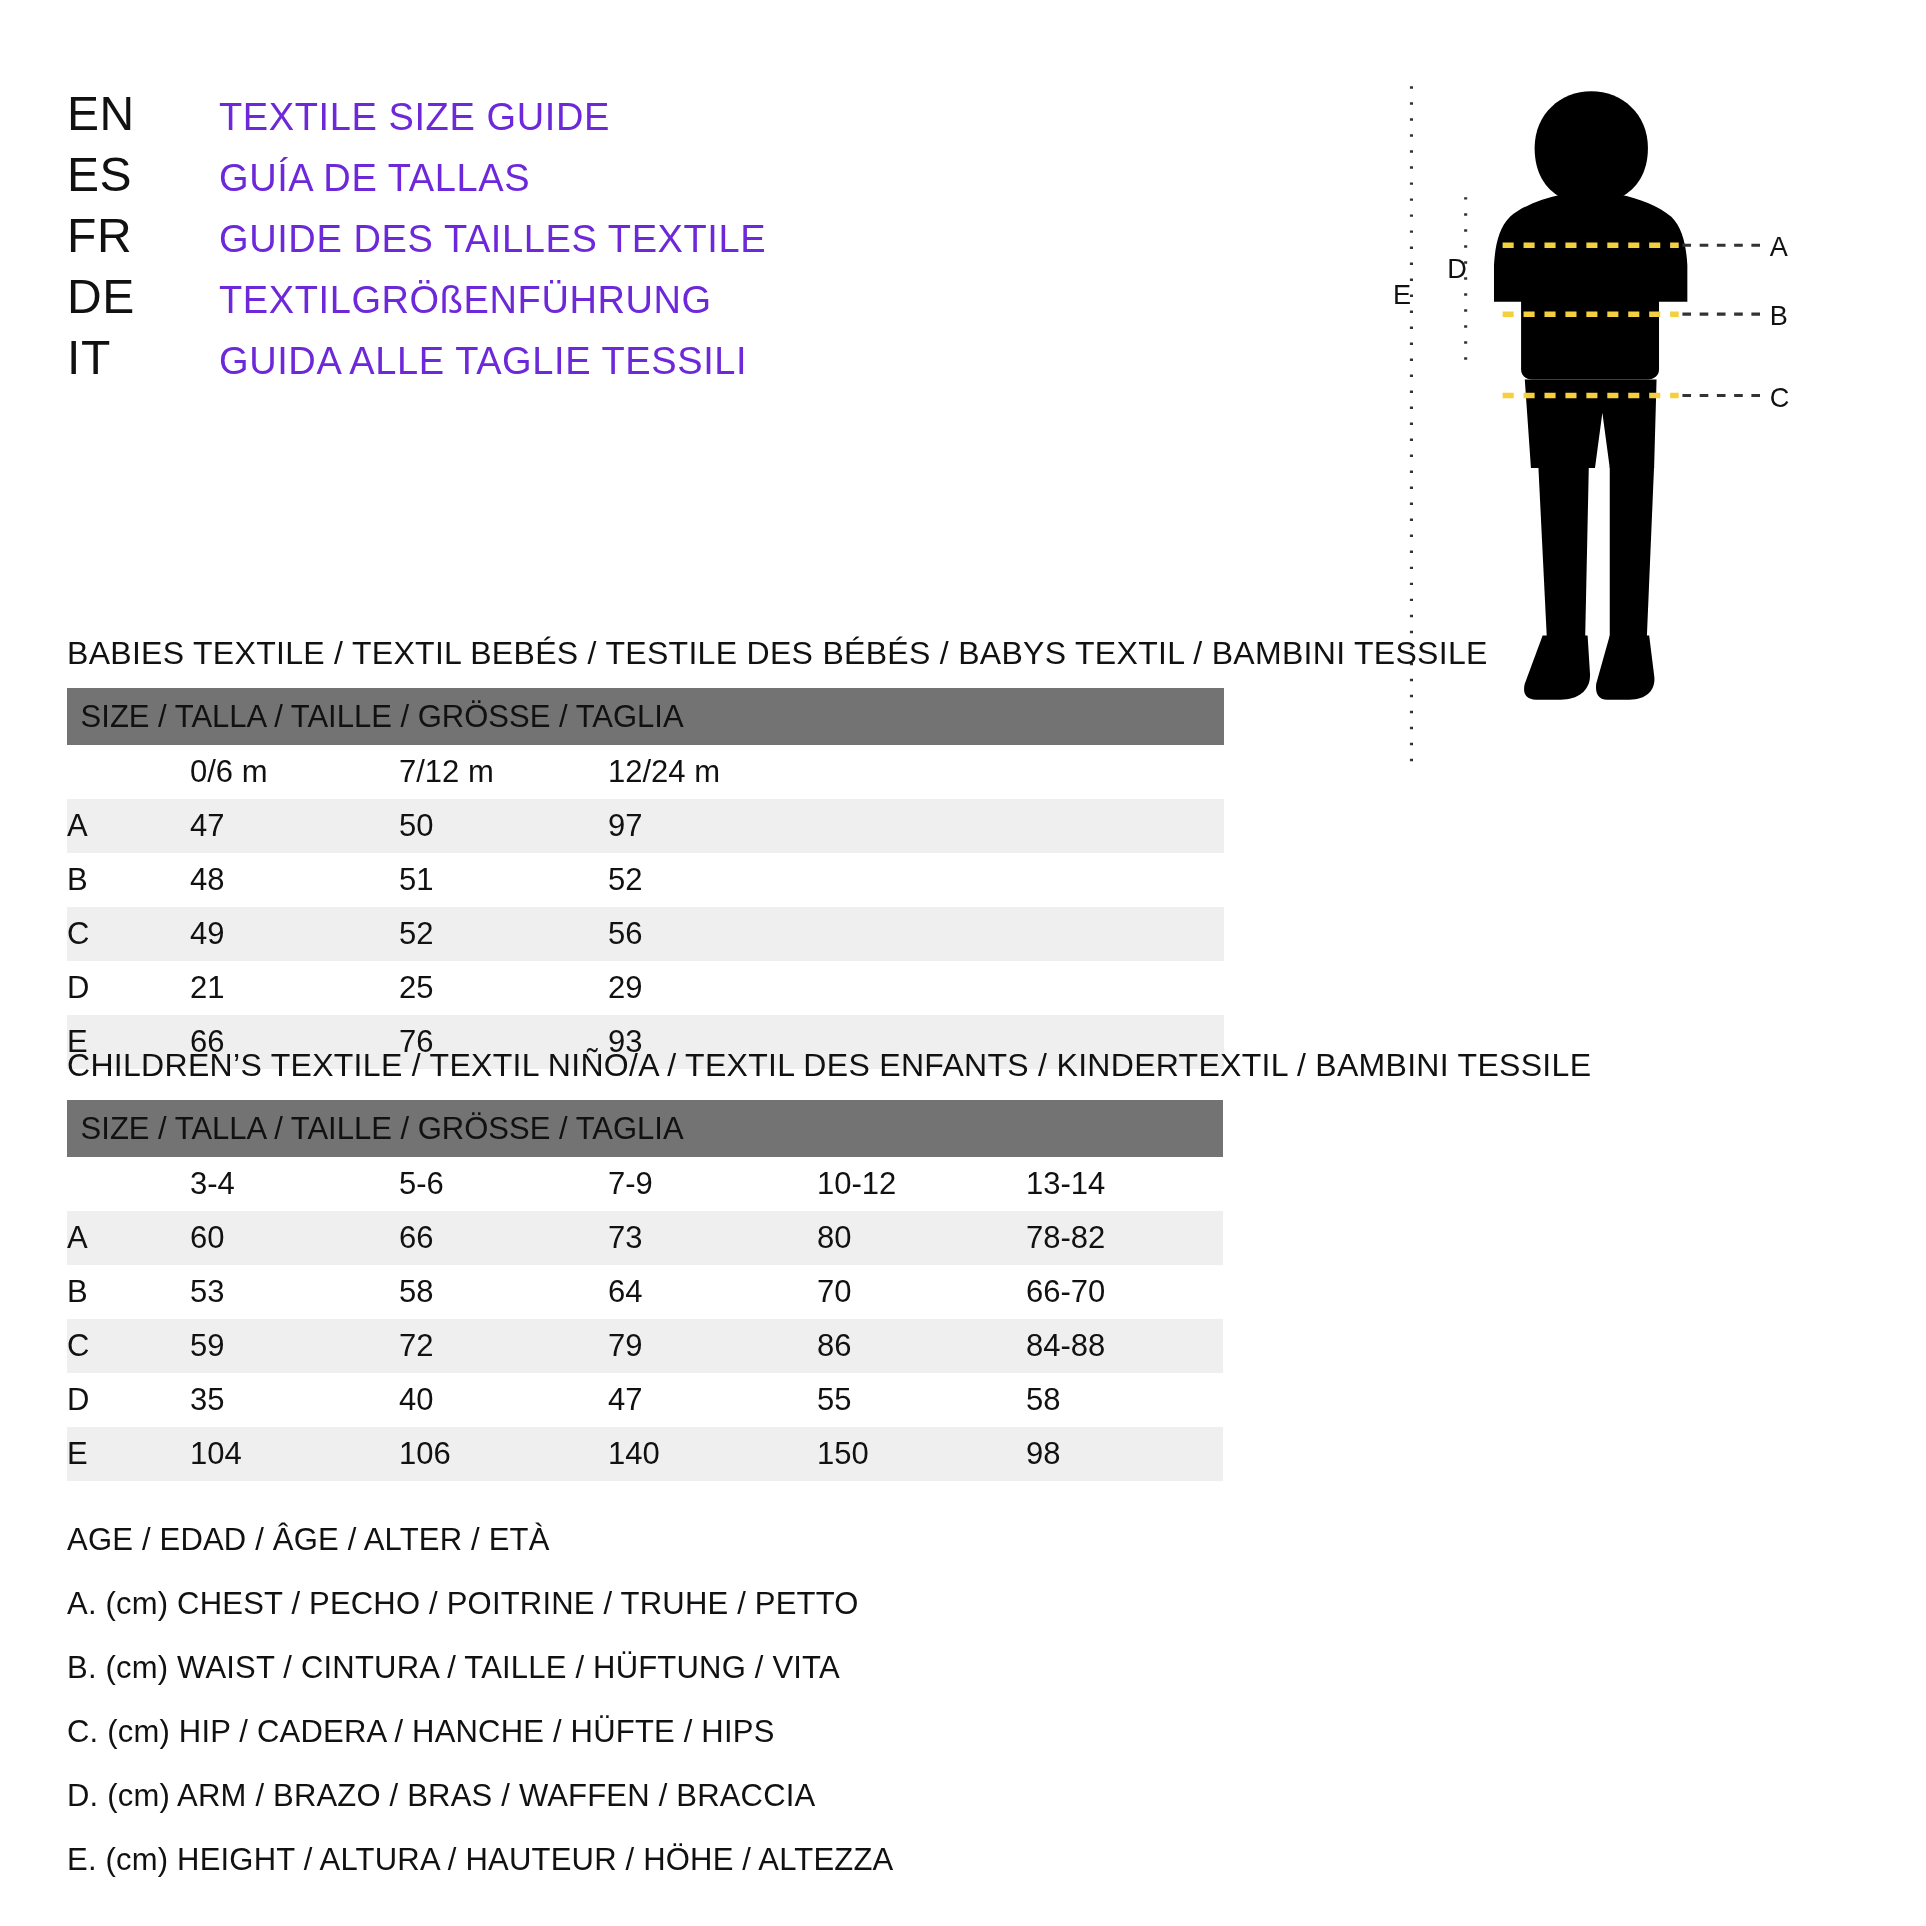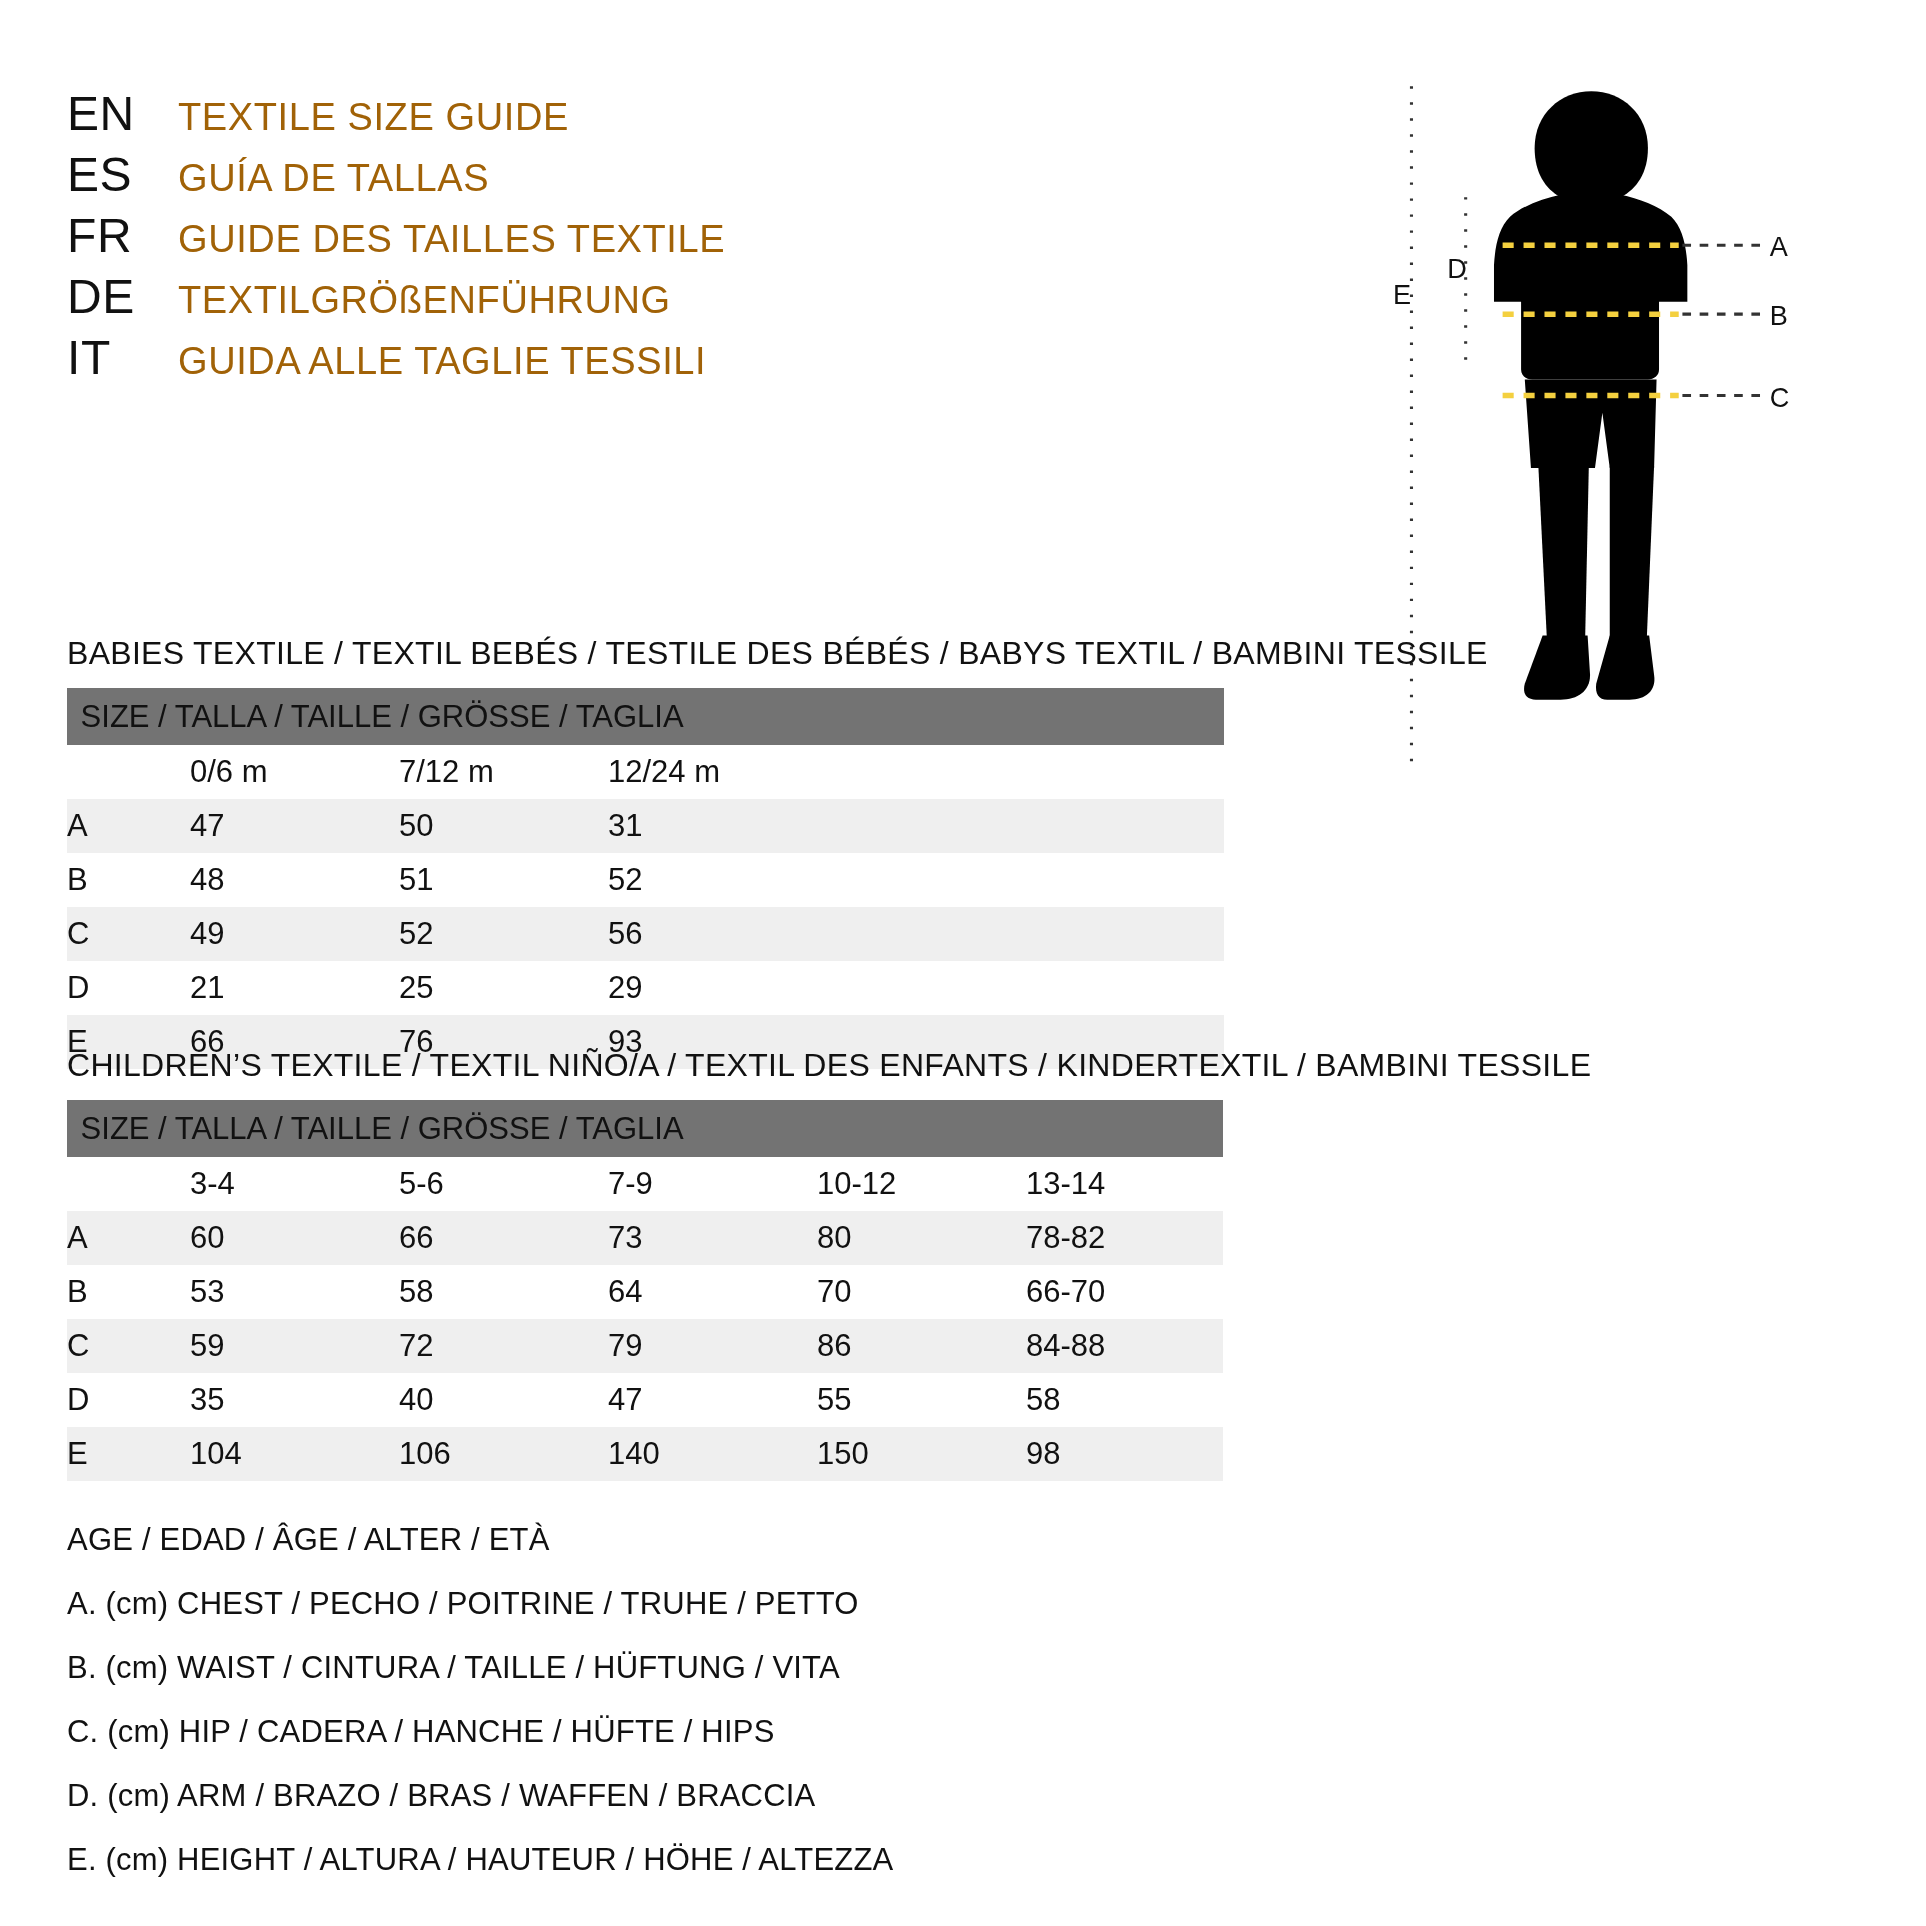--- a/index.html
+++ b/index.html
@@ -39,22 +39,23 @@
   .title-lang {
     width: 111px;
     flex: 0 0 111px;
     font-size: 48px;
     letter-spacing: 0.6px;
     color: #111;
   }
   .title-text {
     font-size: 38px;
     letter-spacing: 0.6px;
-    color: #a16207;
+    color: #6d28d9;
     white-space: nowrap;
+    margin-left: 41px;
   }
 
   
   .figure {
     position: absolute;
     left: 1393px;
     top: 80px;
     width: 468px;
     height: 690px;
   }
@@ -196,21 +197,21 @@
         <tr class="col-row">
           <td class="cell-label"></td>
           <td class="cell-val">0/6 m</td>
           <td class="cell-val">7/12 m</td>
           <td class="cell-val">12/24 m</td>
         </tr>
         <tr class="row-shaded">
           <td class="cell-label">A</td>
           <td class="cell-val">47</td>
           <td class="cell-val">50</td>
-          <td class="cell-val">31</td>
+          <td class="cell-val">97</td>
         </tr>
         <tr class="row-plain">
           <td class="cell-label">B</td>
           <td class="cell-val">48</td>
           <td class="cell-val">51</td>
           <td class="cell-val">52</td>
         </tr>
         <tr class="row-shaded">
           <td class="cell-label">C</td>
           <td class="cell-val">49</td>

